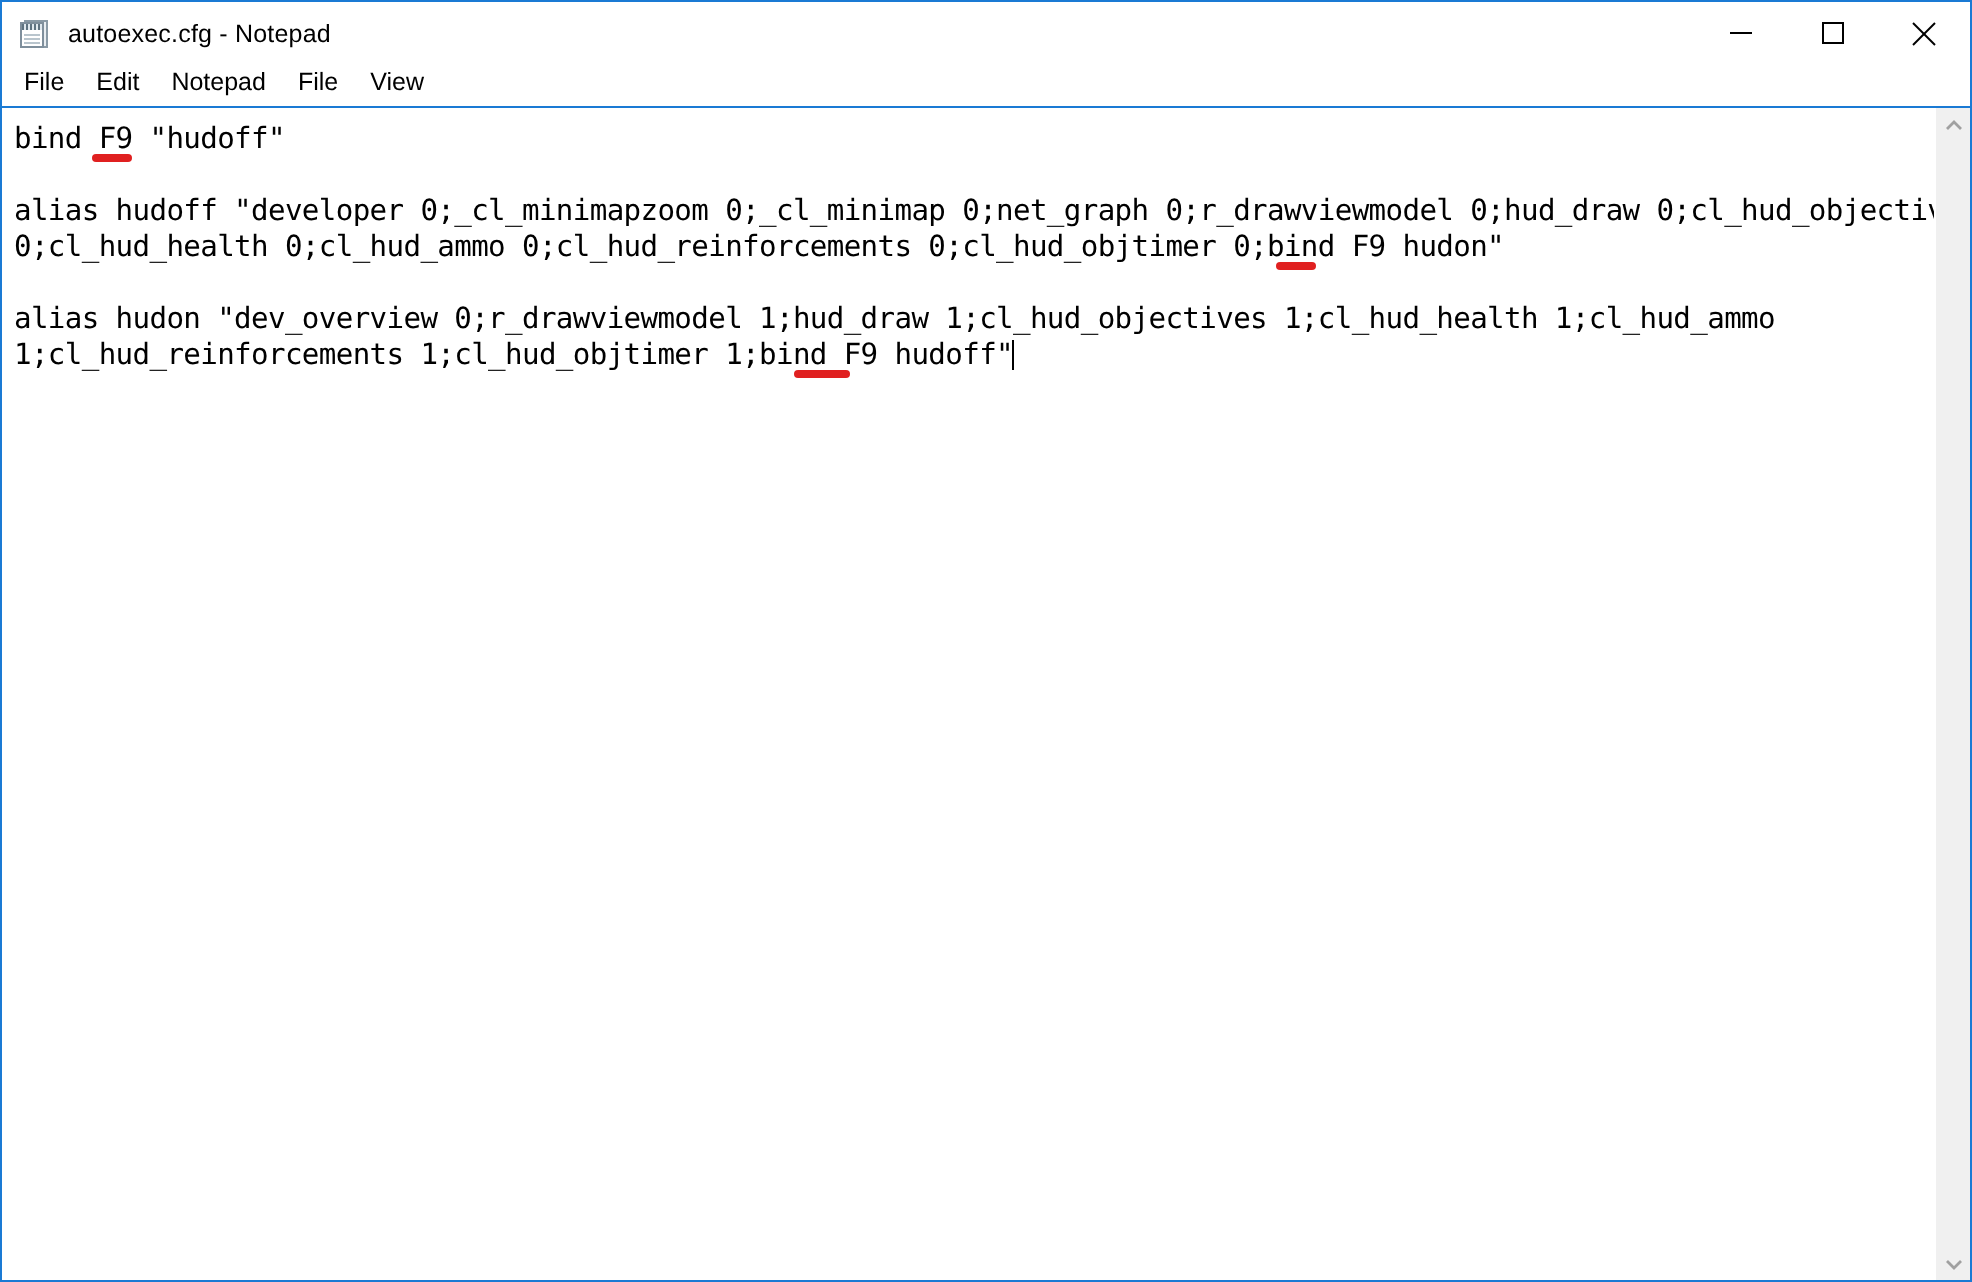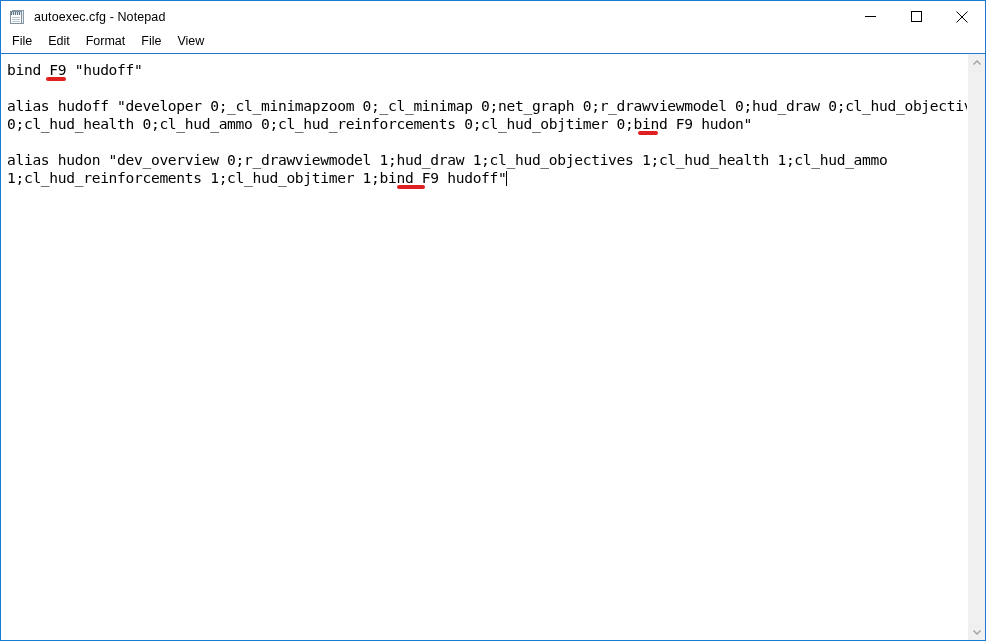--- a/index.html
+++ b/index.html
@@ -227,21 +227,21 @@
           <line x1="0.5" y1="0.5" x2="11.5" y2="11.5" stroke="#000" stroke-width="1"></line>
           <line x1="11.5" y1="0.5" x2="0.5" y2="11.5" stroke="#000" stroke-width="1"></line>
         </svg>
       </button>
     </div>
   </div>
 
   <div id="menu-bar">
     <div class="menu-item">File</div>
     <div class="menu-item">Edit</div>
-    <div class="menu-item">Format</div>
+    <div class="menu-item">Notepad</div>
     <div class="menu-item">File</div>
     <div class="menu-item">View</div>
   </div>
 
   <div id="editor-area">
 
     <div id="text-canvas">
       <div id="text-content"><div>bind F9 "hudoff"</div><div class="blank-line"></div><div>alias hudoff "developer 0;_cl_minimapzoom 0;_cl_minimap 0;net_graph 0;r_drawviewmodel 0;hud_draw 0;cl_hud_objectives</div><div>0;cl_hud_health 0;cl_hud_ammo 0;cl_hud_reinforcements 0;cl_hud_objtimer 0;bind F9 hudon"</div><div class="blank-line"></div><div>alias hudon "dev_overview 0;r_drawviewmodel 1;hud_draw 1;cl_hud_objectives 1;cl_hud_health 1;cl_hud_ammo</div><div>1;cl_hud_reinforcements 1;cl_hud_objtimer 1;bind F9 hudoff"<span class="caret"></span></div></div>
       <div id="annotation-layer">
           <div class="annot-underline" style="left: 45px; top: 23px; width: 20px; background: rgb(224, 32, 32);"></div>

